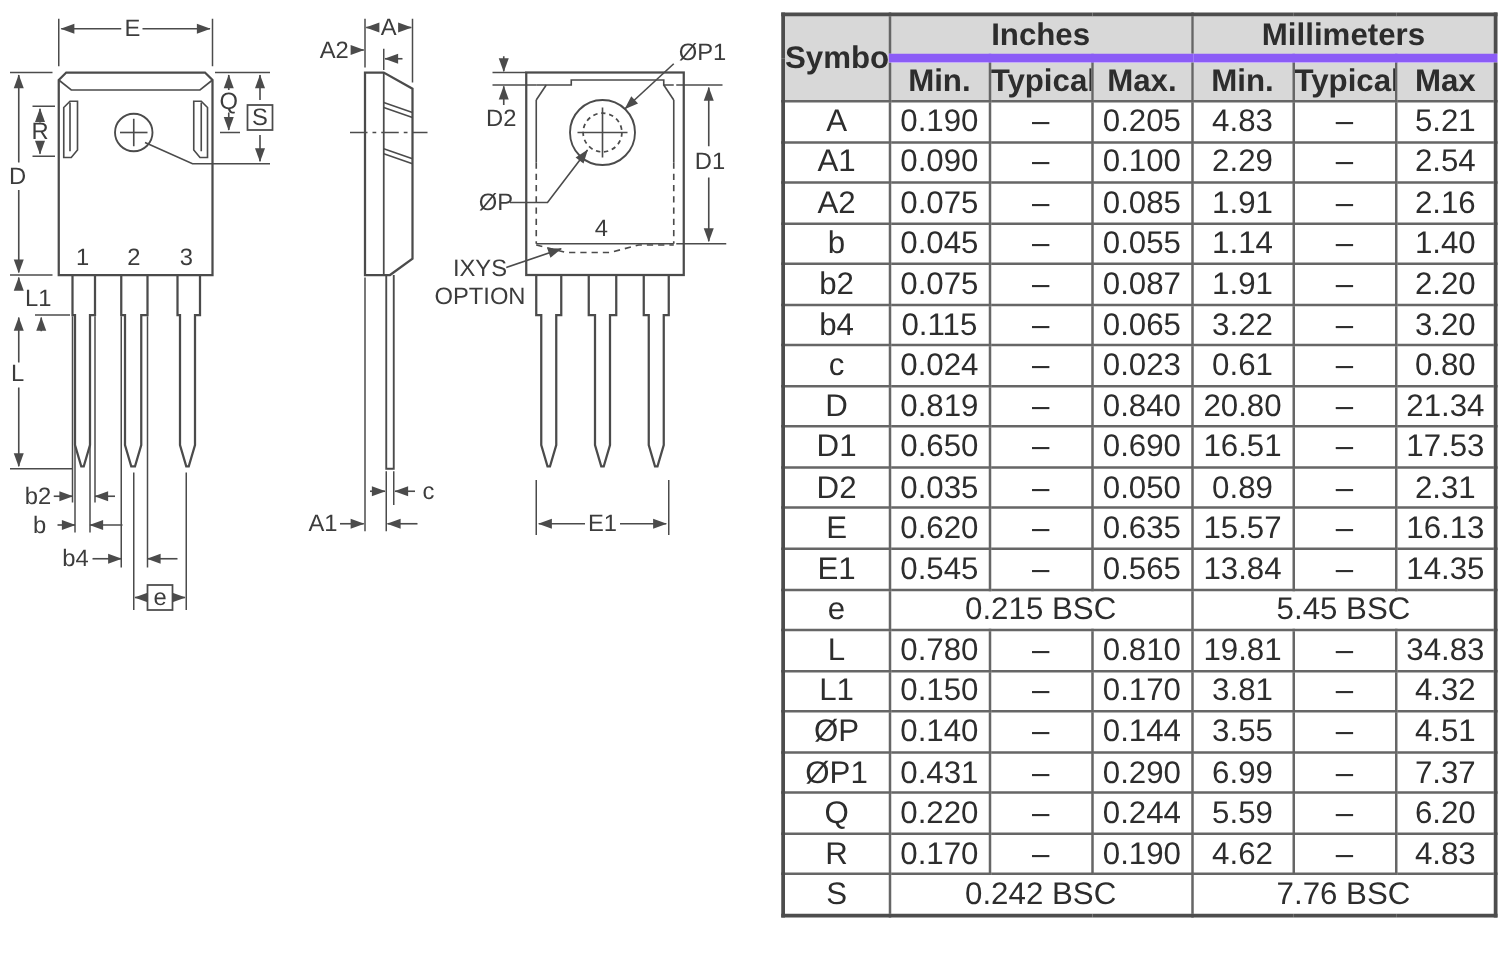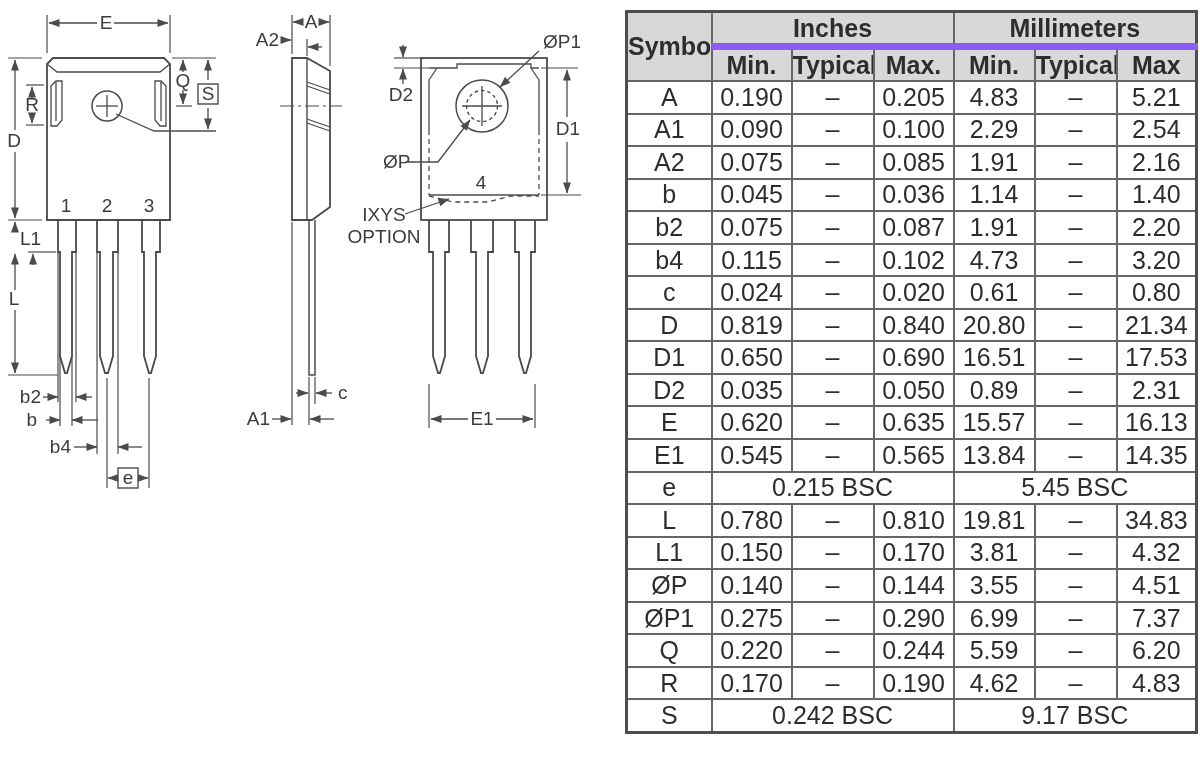--- a/index.html
+++ b/index.html
@@ -265,48 +265,48 @@
             <td>–</td>
             <td>0.085</td>
             <td>1.91</td>
             <td>–</td>
             <td>2.16</td>
           </tr>
           <tr>
             <td>b</td>
             <td>0.045</td>
             <td>–</td>
-            <td>0.036</td>
+            <td>0.055</td>
             <td>1.14</td>
             <td>–</td>
             <td>1.40</td>
           </tr>
           <tr>
             <td>b2</td>
             <td>0.075</td>
             <td>–</td>
             <td>0.087</td>
             <td>1.91</td>
             <td>–</td>
             <td>2.20</td>
           </tr>
           <tr>
             <td>b4</td>
             <td>0.115</td>
             <td>–</td>
-            <td>0.102</td>
-            <td>4.73</td>
+            <td>0.065</td>
+            <td>3.22</td>
             <td>–</td>
             <td>3.20</td>
           </tr>
           <tr>
             <td>c</td>
             <td>0.024</td>
             <td>–</td>
-            <td>0.020</td>
+            <td>0.023</td>
             <td>0.61</td>
             <td>–</td>
             <td>0.80</td>
           </tr>
           <tr>
             <td>D</td>
             <td>0.819</td>
             <td>–</td>
             <td>0.840</td>
             <td>20.80</td>
@@ -376,21 +376,21 @@
             <td>ØP</td>
             <td>0.140</td>
             <td>–</td>
             <td>0.144</td>
             <td>3.55</td>
             <td>–</td>
             <td>4.51</td>
           </tr>
           <tr>
             <td>ØP1</td>
-            <td>0.275</td>
+            <td>0.431</td>
             <td>–</td>
             <td>0.290</td>
             <td>6.99</td>
             <td>–</td>
             <td>7.37</td>
           </tr>
           <tr>
             <td>Q</td>
             <td>0.220</td>
             <td>–</td>
@@ -404,18 +404,18 @@
             <td>0.170</td>
             <td>–</td>
             <td>0.190</td>
             <td>4.62</td>
             <td>–</td>
             <td>4.83</td>
           </tr>
           <tr>
             <td>S</td>
             <td colspan="3">0.242 BSC</td>
-            <td colspan="3">9.17 BSC</td>
+            <td colspan="3">7.76 BSC</td>
           </tr>
         </tbody>
     </table>
   </div>
 </div>
 
 </body></html>

